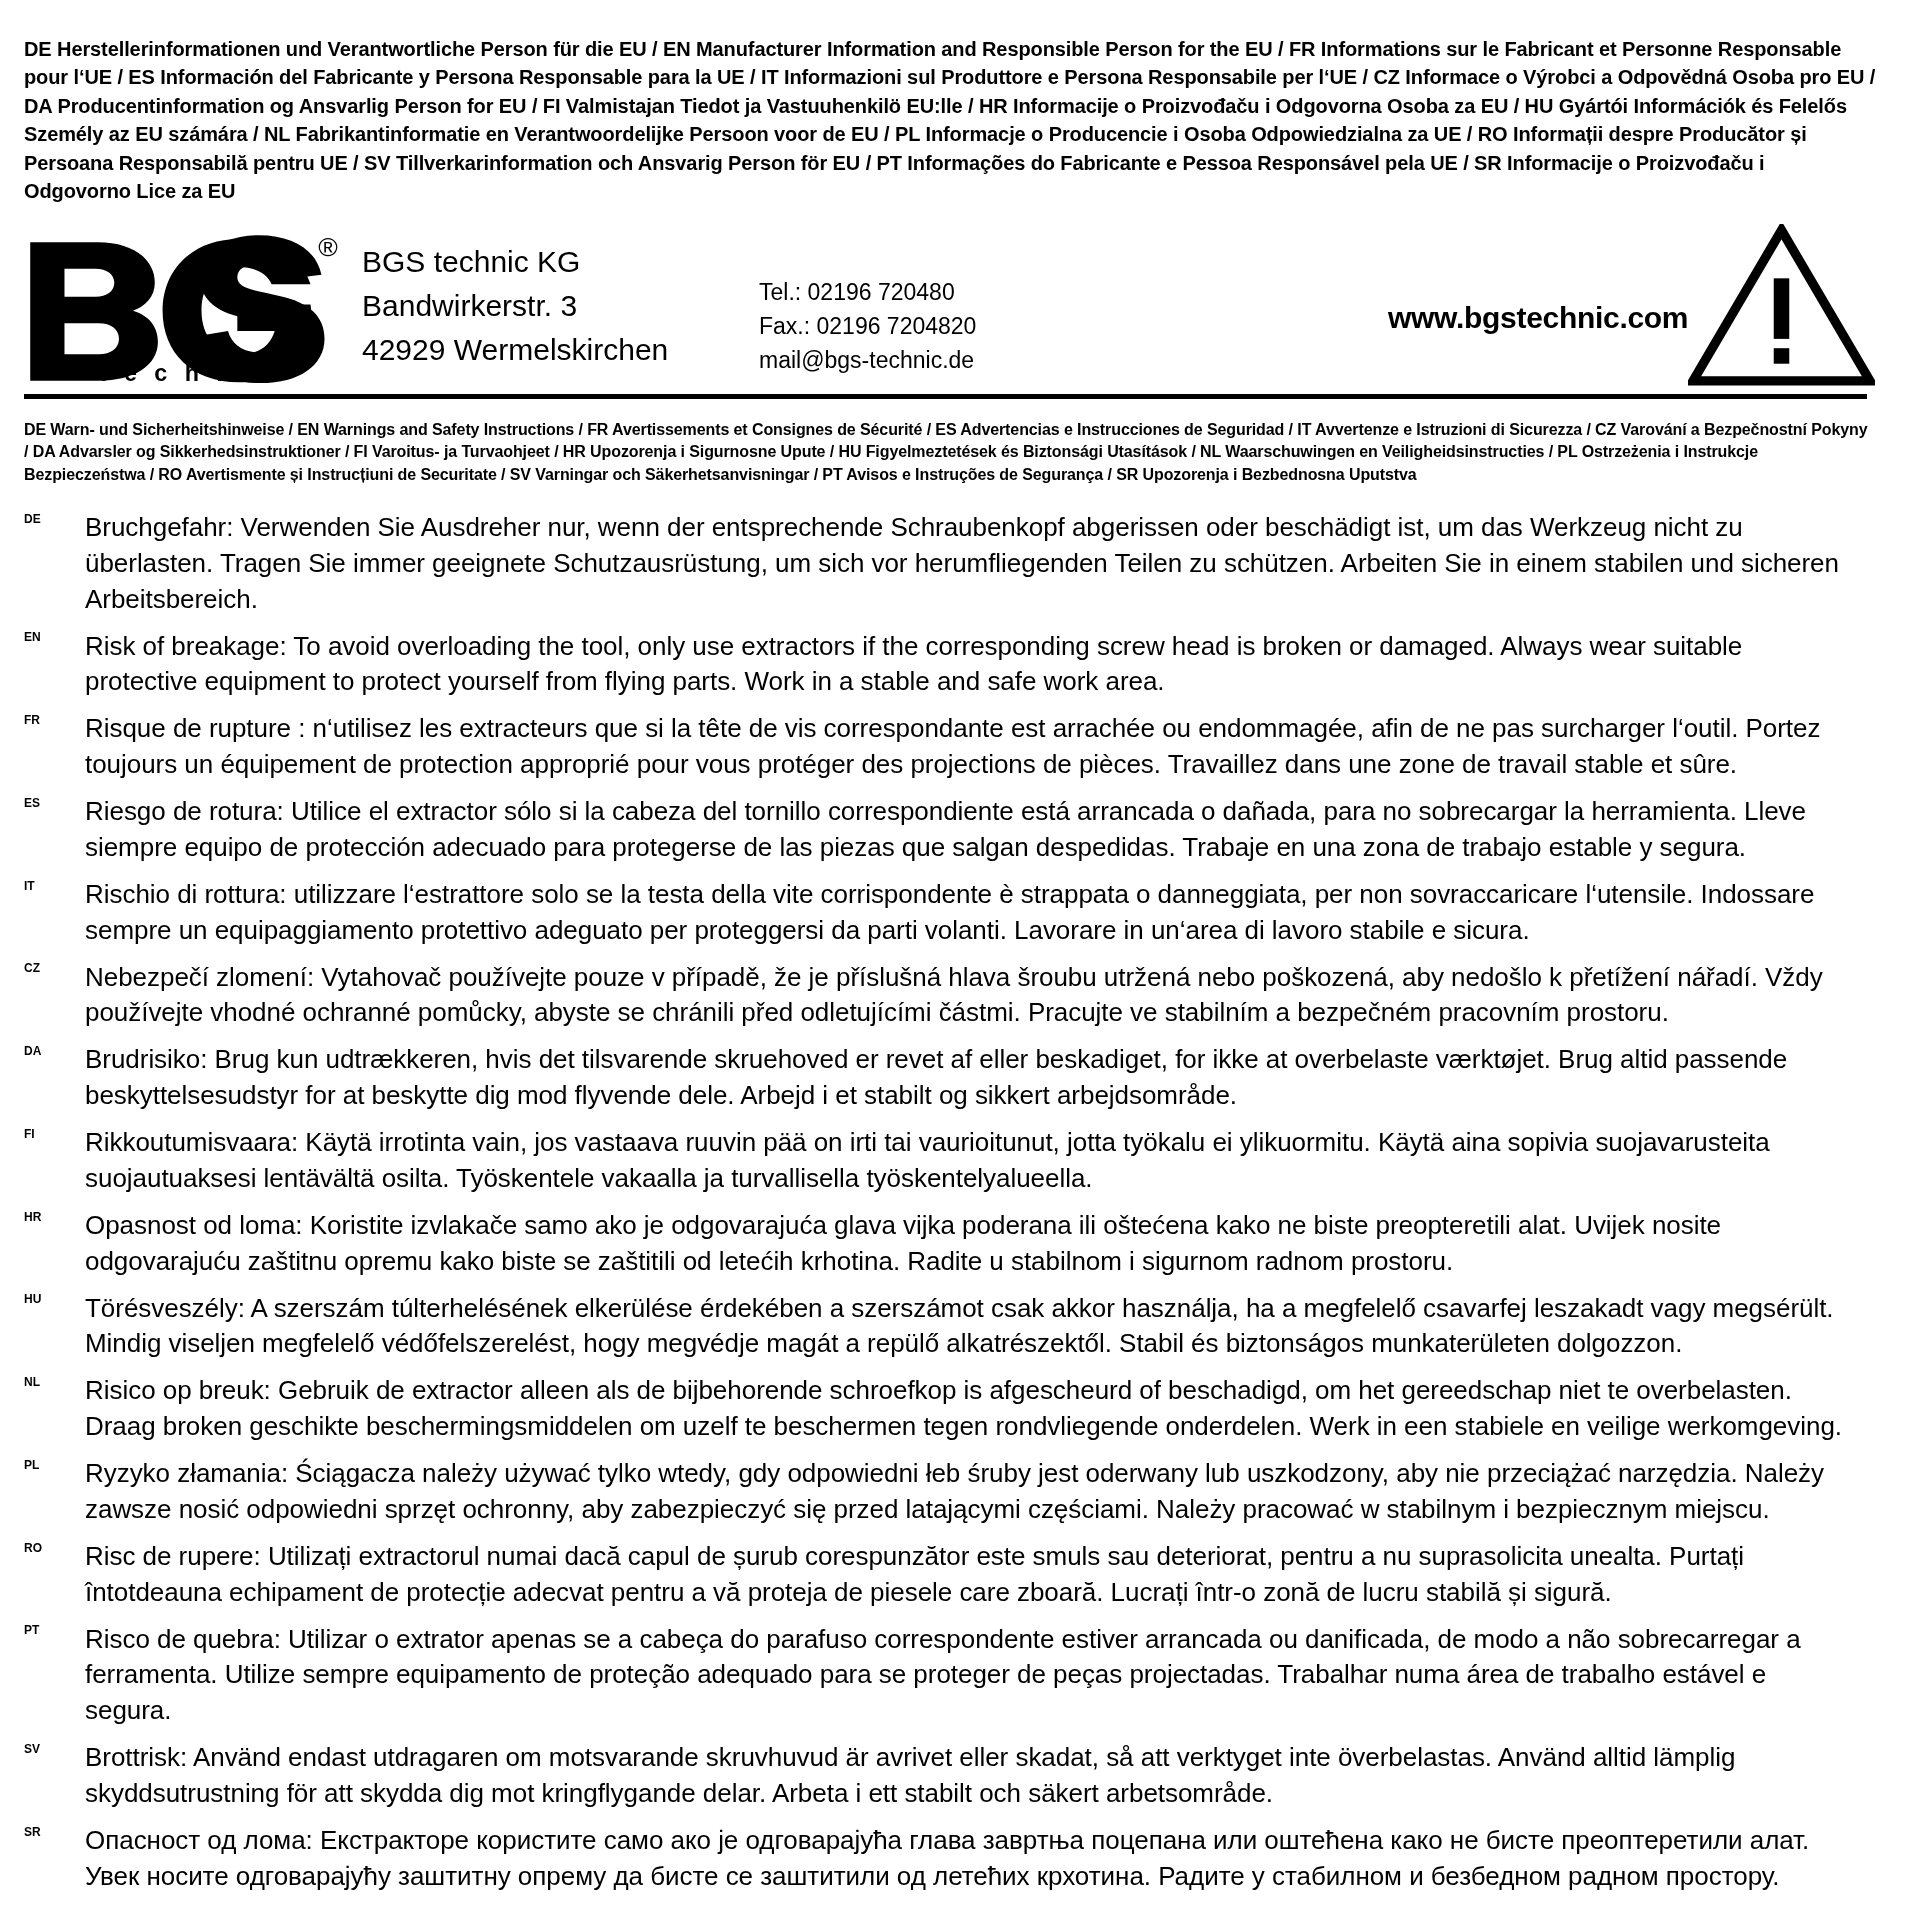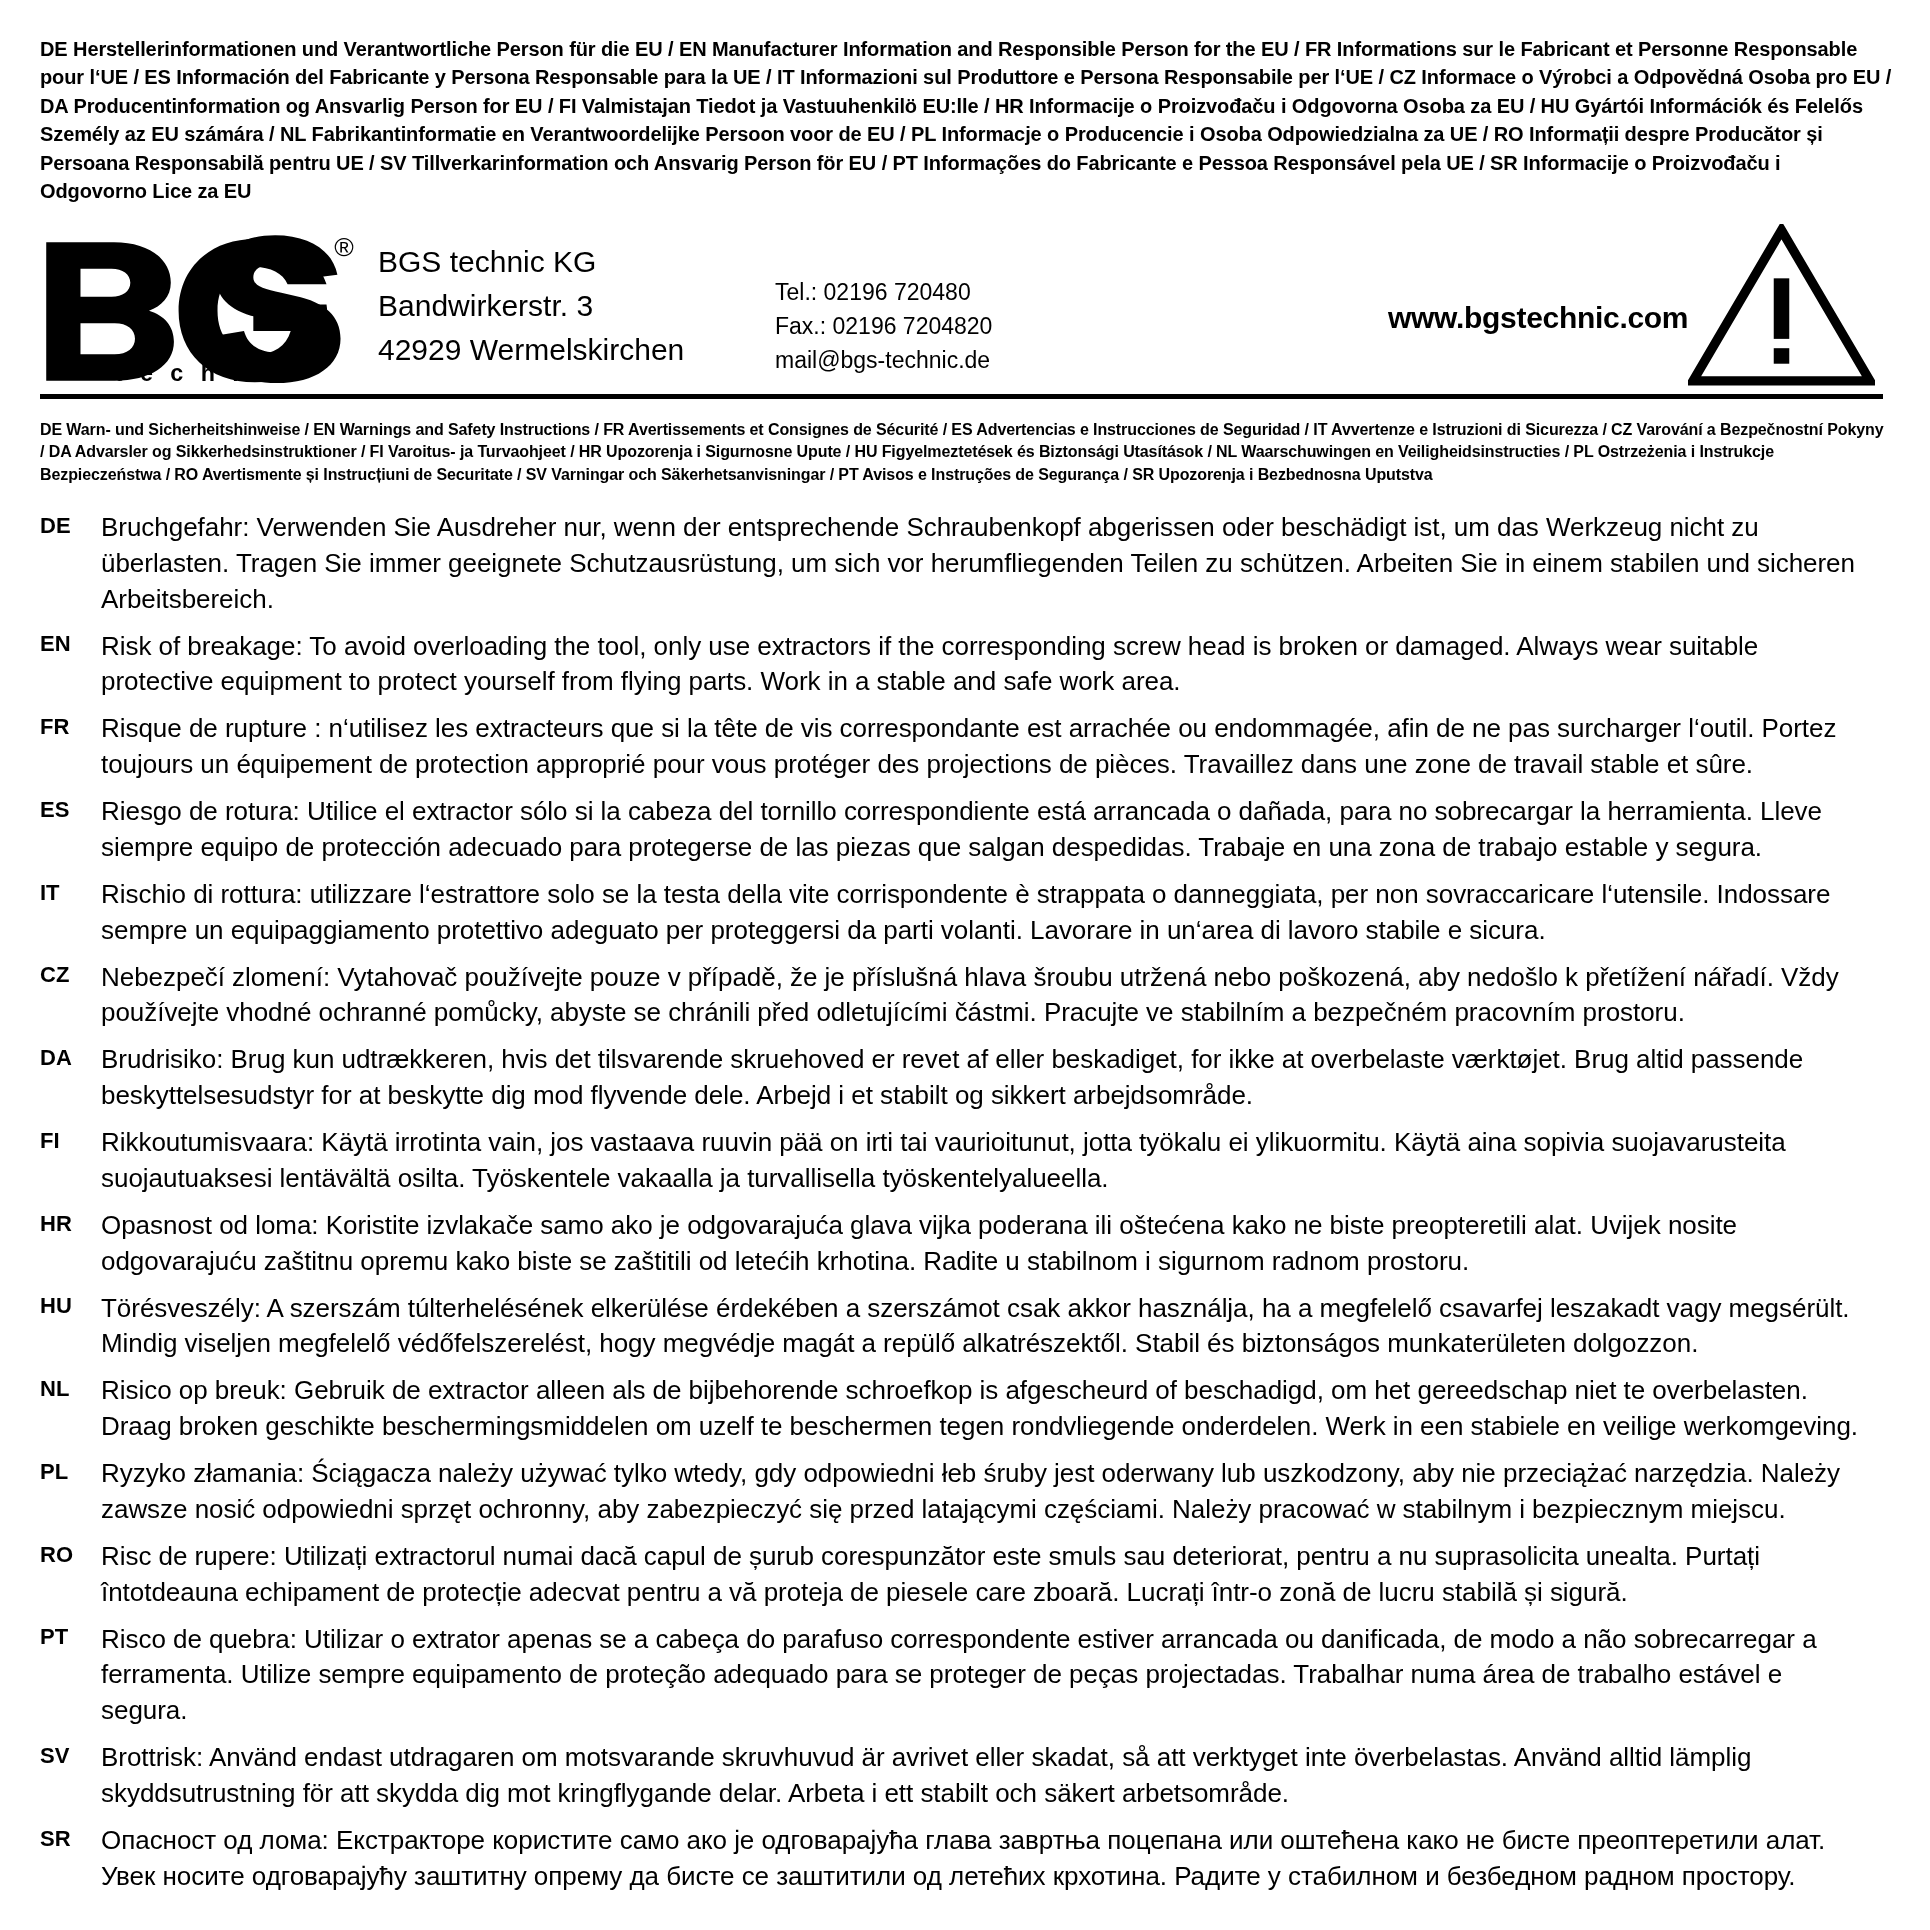--- a/index.html
+++ b/index.html
@@ -11,21 +11,21 @@
     width: 1930px;
     height: 1930px;
     font-family: "Liberation Sans", sans-serif;
     color: #000000;
     -webkit-font-smoothing: antialiased;
   }
   .page {
     box-sizing: border-box;
     width: 1930px;
     height: 1930px;
-    padding: 35px 47px 0 40px;
+    padding: 35px 47px 0 24px;
     position: relative;
   }
 
   
   .top-heading {
     font-size: 20px;
     font-weight: bold;
     line-height: 1.42;
     letter-spacing: -0.1px;
     margin: 0 0 17px 0;
@@ -103,21 +103,21 @@
     width: 1852px;
   }
   .row {
     display: flex;
     align-items: flex-start;
     margin-bottom: 11px;
   }
   .code {
     flex: 0 0 auto;
     width: 61px;
-    font-size: 22px;
+    font-size: 12px;
     font-weight: bold;
     line-height: 1.38;
     padding-top: 0.8px;
   }
   .text {
     flex: 1 1 auto;
     font-size: 26px;
     line-height: 1.38;
     letter-spacing: -0.04px;
     text-align: left;

